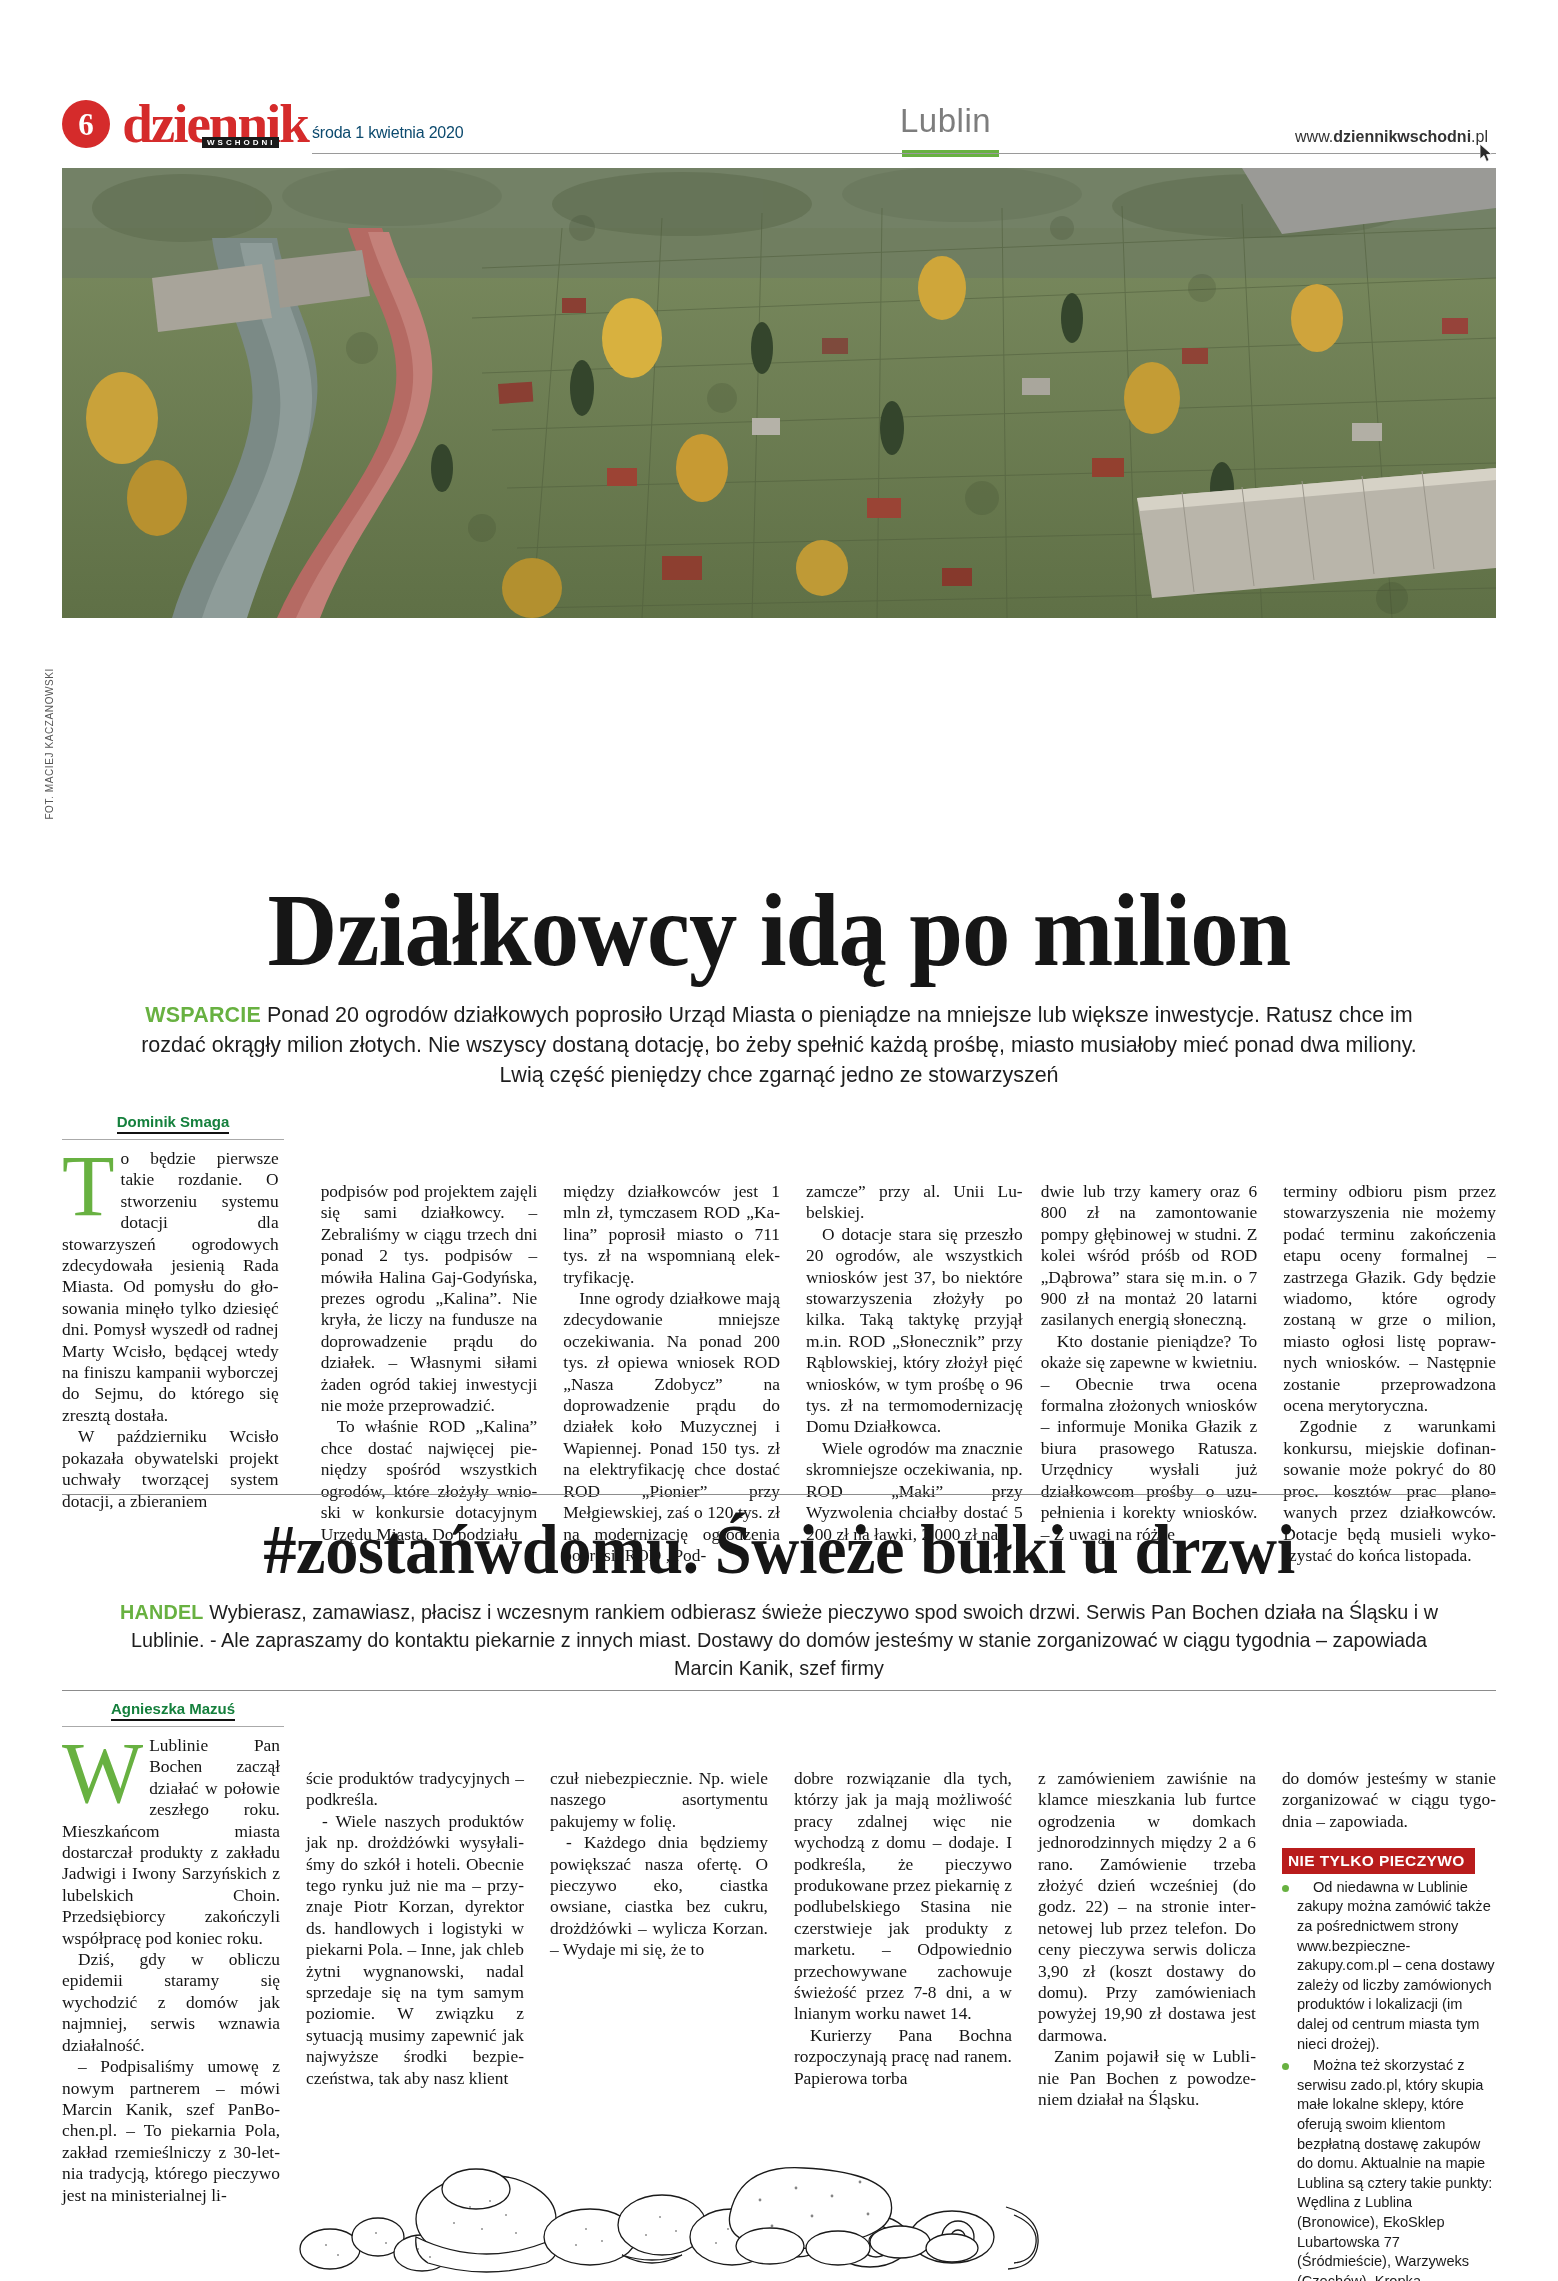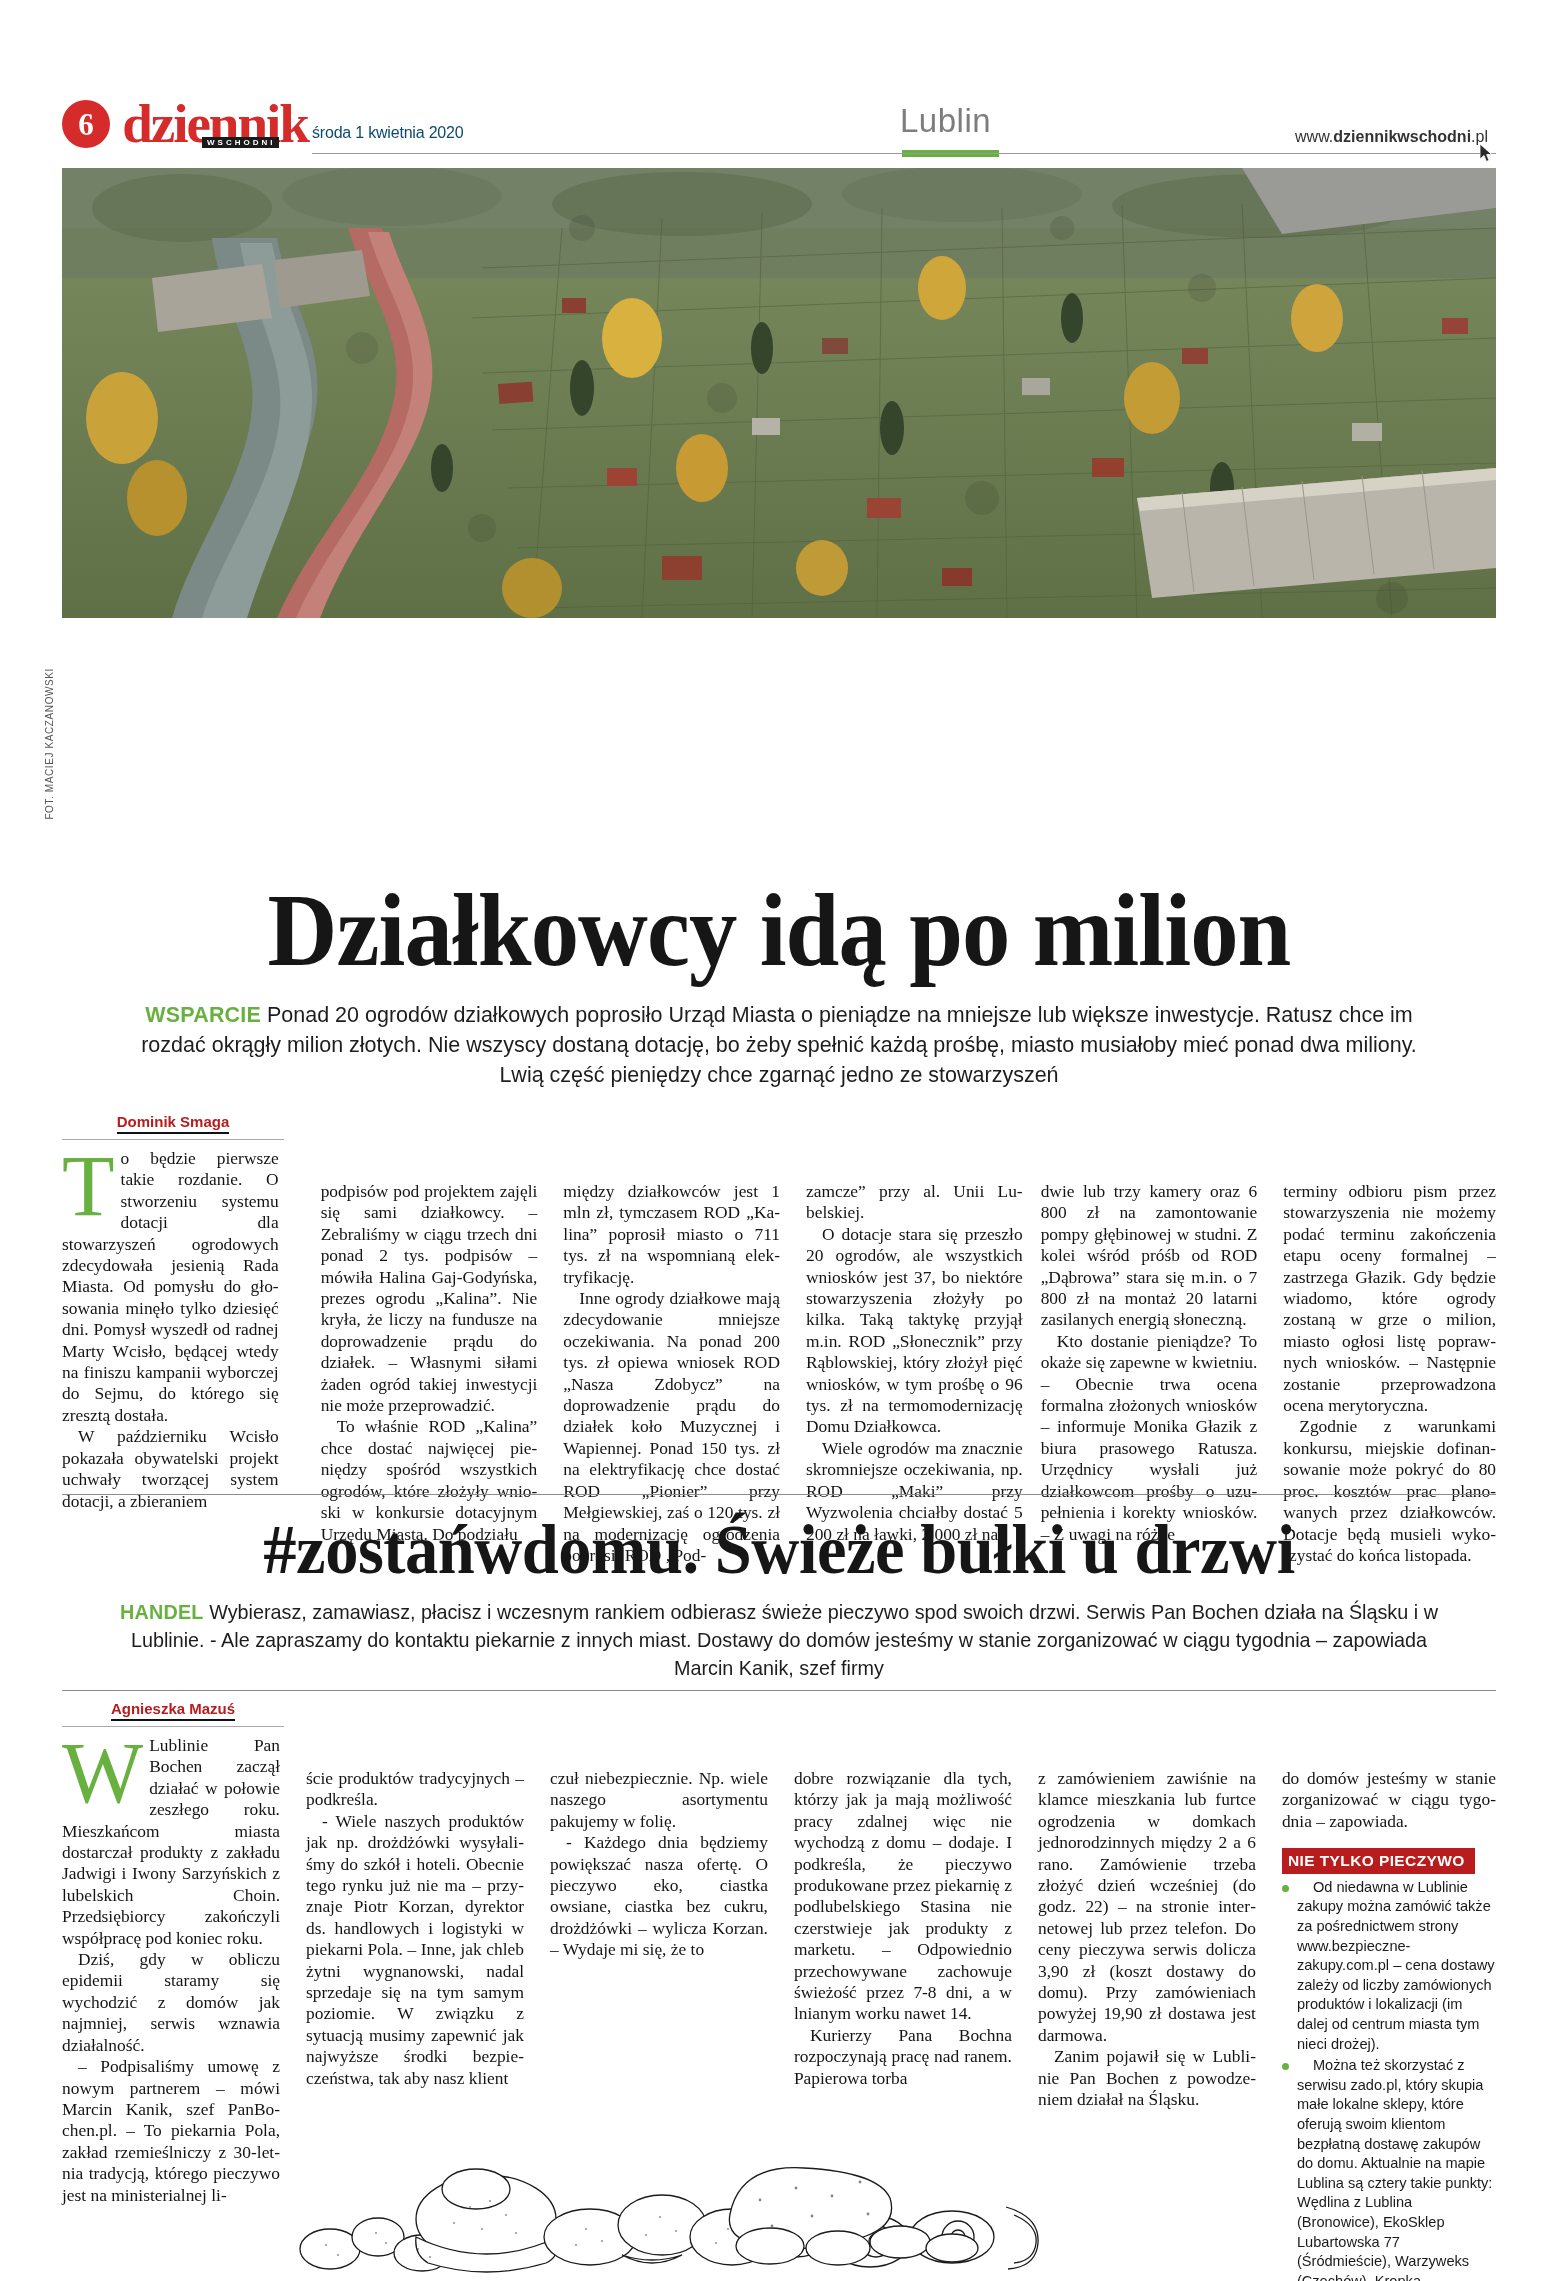--- a/index.html
+++ b/index.html
@@ -87,21 +87,21 @@
     position:absolute;left:92px;top:1000px;width:1374px;
     text-align:center;
     font-family:"Liberation Sans",sans-serif;
     font-size:22.4px;line-height:30px;color:#1d1d1d;
     transform:scaleX(.96);transform-origin:center top;
   }
   .kicker{font-weight:bold;color:#68b141;letter-spacing:.2px;}
 
   .byline{
     font-family:"Liberation Sans",sans-serif;
-    font-size:15px;font-weight:600;color:#b91c1c;
+    font-size:15px;font-weight:600;color:#15803d;
     padding-bottom:2px;
     border-bottom:2px solid #111;
     display:inline-block;
     margin:0 auto 2px auto;
   }
   .byline-wrap{text-align:center;}
   .byline-rule{height:1px;background:#aaa;margin:3px 0 6px 0;}
 
   
   .cols{position:absolute;display:flex;gap:0;}
@@ -336,21 +336,21 @@
     <div class="col" style="width:222px;margin-right:26px;padding-top:33px;">
       <p class="noindent">między działkowców jest 1 mln zł, tymczasem ROD „Ka­lina” poprosił miasto o 711 tys. zł na wspomnianą elek­tryfikację.</p>
       <p>Inne ogrody działkowe mają zdecydowanie mniej­sze oczekiwania. Na ponad 200 tys. zł opiewa wniosek ROD „Nasza Zdobycz” na doprowadzenie prądu do działek koło Muzycznej i Wapiennej. Ponad 150 tys. zł na elektryfikację chce dostać ROD „Pionier” przy Mełgiewskiej, zaś o 120 tys. zł na modernizację ogro­dzenia poprosił ROD „Pod-</p>
     </div>
     <div class="col" style="width:222px;margin-right:18px;padding-top:33px;">
       <p class="noindent">zamcze” przy al. Unii Lu­belskiej.</p>
       <p>O dotacje stara się prze­szło 20 ogrodów, ale wszyst­kich wniosków jest 37, bo niektóre stowarzyszenia złożyły po kilka. Taką taktykę przyjął m.in. ROD „Słonecz­nik” przy Rąblowskiej, który złożył pięć wniosków, w tym prośbę o 96 tys. zł na termo­modernizację Domu Dział­kowca.</p>
       <p>Wiele ogrodów ma znacz­nie skromniejsze oczekiwa­nia, np. ROD „Maki” przy Wyzwolenia chciałby dostać 5 200 zł na ławki, 2 000 zł na</p>
     </div>
     <div class="col" style="width:222px;margin-right:26px;padding-top:33px;">
-      <p class="noindent">dwie lub trzy kamery oraz 6 800 zł na zamontowanie pompy głębinowej w studni. Z kolei wśród próśb od ROD „Dąbrowa” stara się m.in. o 7 800 zł na montaż 20 latarni zasilanych energią słonecz­ną.</p>
+      <p class="noindent">dwie lub trzy kamery oraz 6 800 zł na zamontowanie pompy głębinowej w studni. Z kolei wśród próśb od ROD „Dąbrowa” stara się m.in. o 7 900 zł na montaż 20 latarni zasilanych energią słonecz­ną.</p>
       <p>Kto dostanie pieniądze? To okaże się zapewne w kwiet­niu. – Obecnie trwa ocena formalna złożonych wnio­sków – informuje Monika Głazik z biura prasowego Ra­tusza. Urzędnicy wysłali już działkowcom prośby o uzu­pełnienia i korekty wnio­sków. – Z uwagi na różne</p>
     </div>
     <div class="col" style="width:218px;padding-top:33px;">
       <p class="noindent">terminy odbioru pism przez stowarzyszenia nie możemy podać terminu zakończe­nia etapu oceny formalnej – zastrzega Głazik. Gdy bę­dzie wiadomo, które ogro­dy zostaną w grze o milion, miasto ogłosi listę popraw­nych wniosków. – Następnie zostanie przeprowadzona ocena merytoryczna.</p>
       <p>Zgodnie z warunkami konkursu, miejskie dofinan­sowanie może pokryć do 80 proc. kosztów prac plano­wanych przez działkowców. Dotacje będą musieli wyko­rzystać do końca listopada.</p>
     </div>
   </div>
 
   <div class="rule-full" style="left:62px;top:1494px;width:1434px;"></div>
 

